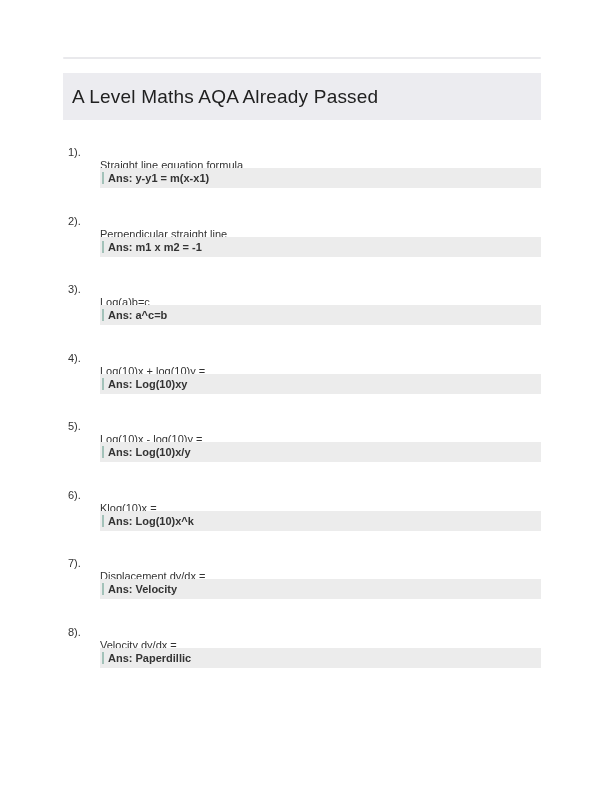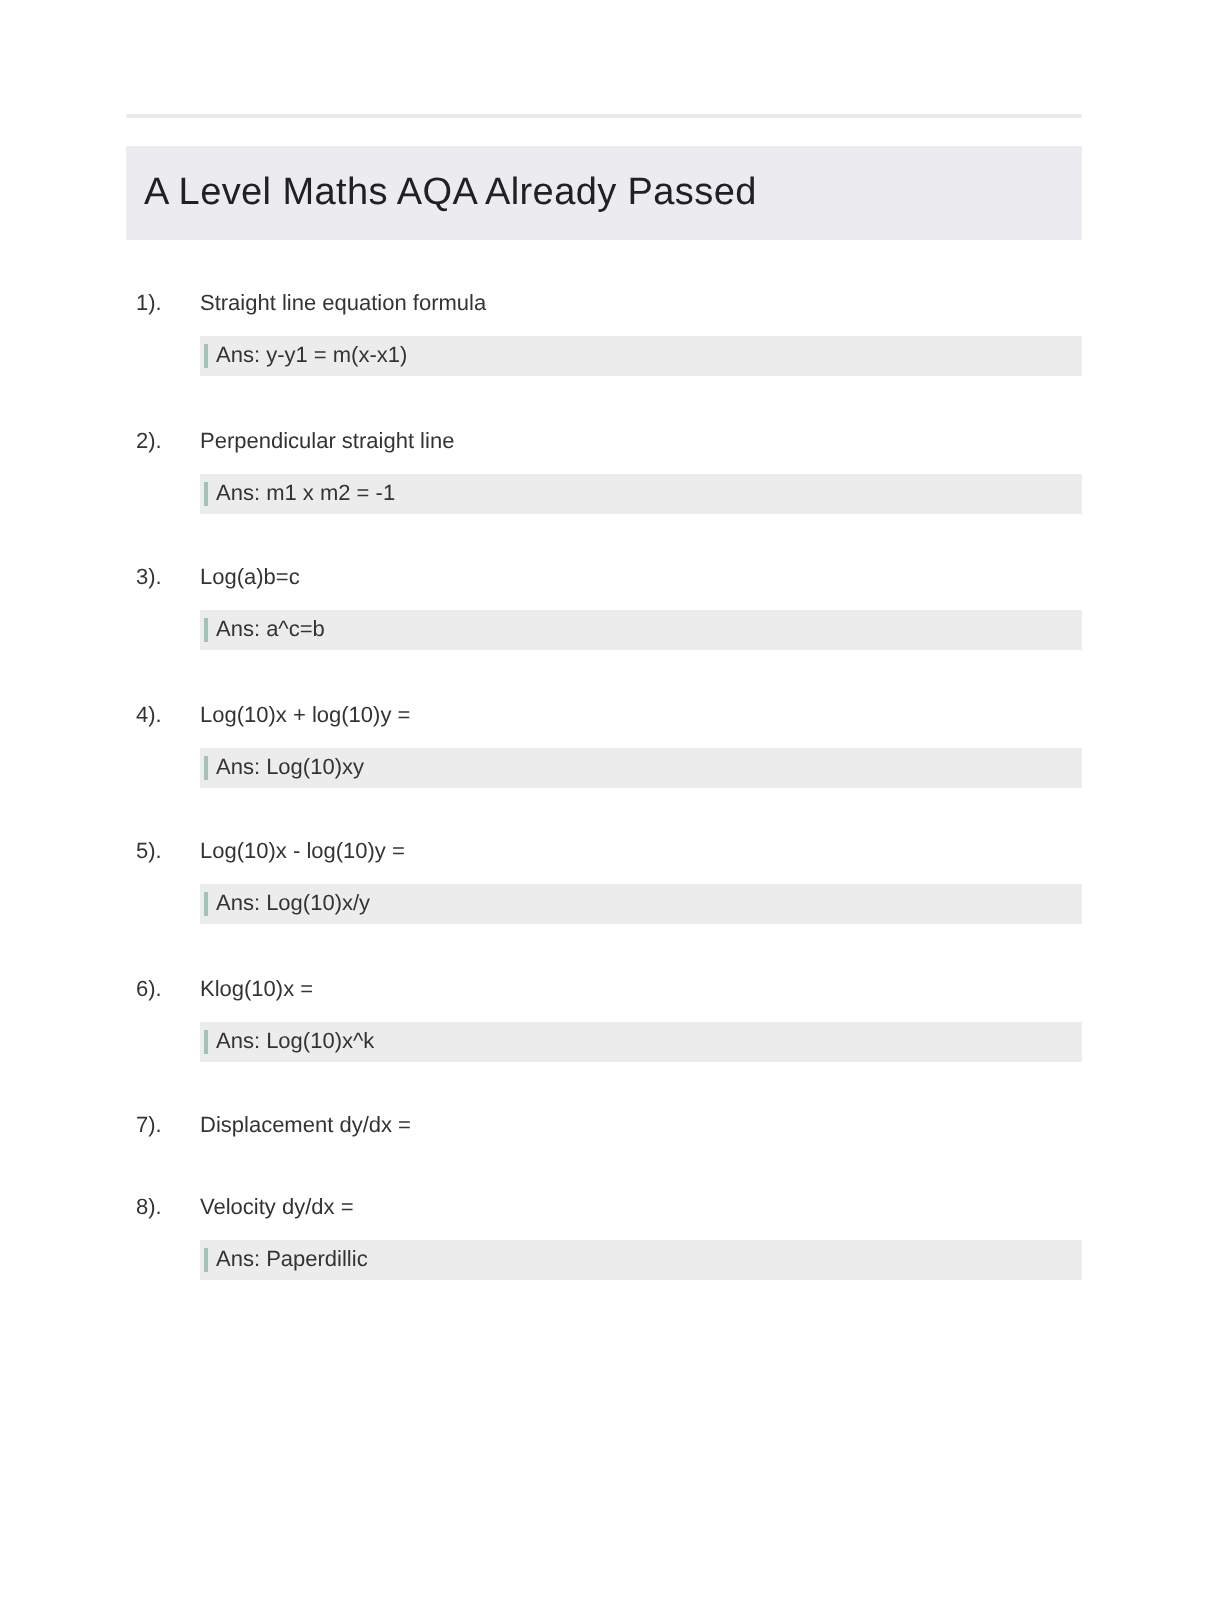--- a/index.html
+++ b/index.html
@@ -60,31 +60,32 @@
   }
   .q-num {
     position: absolute;
     left: 5px;
     top: 0;
     white-space: nowrap;
   }
   .q-text {
     position: absolute;
     left: 37px;
-    top: 0;
+    top: 13px;
     white-space: nowrap;
   }
   .ans {
     position: relative;
     margin-left: 37px;
     margin-top: 8px;
     width: 441px;
     height: 20px;
     background: #ececec;
     box-sizing: border-box;
+    font-weight: bold;
   }
   .ans-tick {
     position: absolute;
     left: 2px;
     top: 4px;
     width: 2px;
     height: 12px;
     background: #a3c2b9;
   }
   .ans-text {
@@ -188,20 +189,24 @@
       <span class="ans-tick"></span>
       <span class="ans-text">Ans: Log(10)x^k</span>
     </div>
   </div>
 
   <div class="q">
     <div class="q-row">
       <span class="q-num">7).</span>
       <span class="q-text">Displacement dy/dx =</span>
     </div>
+    <div class="ans">
+      <span class="ans-tick"></span>
+      <span class="ans-text">Ans: Velocity</span>
+    </div>
   </div>
 
   <div class="q">
     <div class="q-row">
       <span class="q-num">8).</span>
       <span class="q-text">Velocity dy/dx =</span>
     </div>
     <div class="ans">
       <span class="ans-tick"></span>
       <span class="ans-text">Ans: Paperdillic</span>

